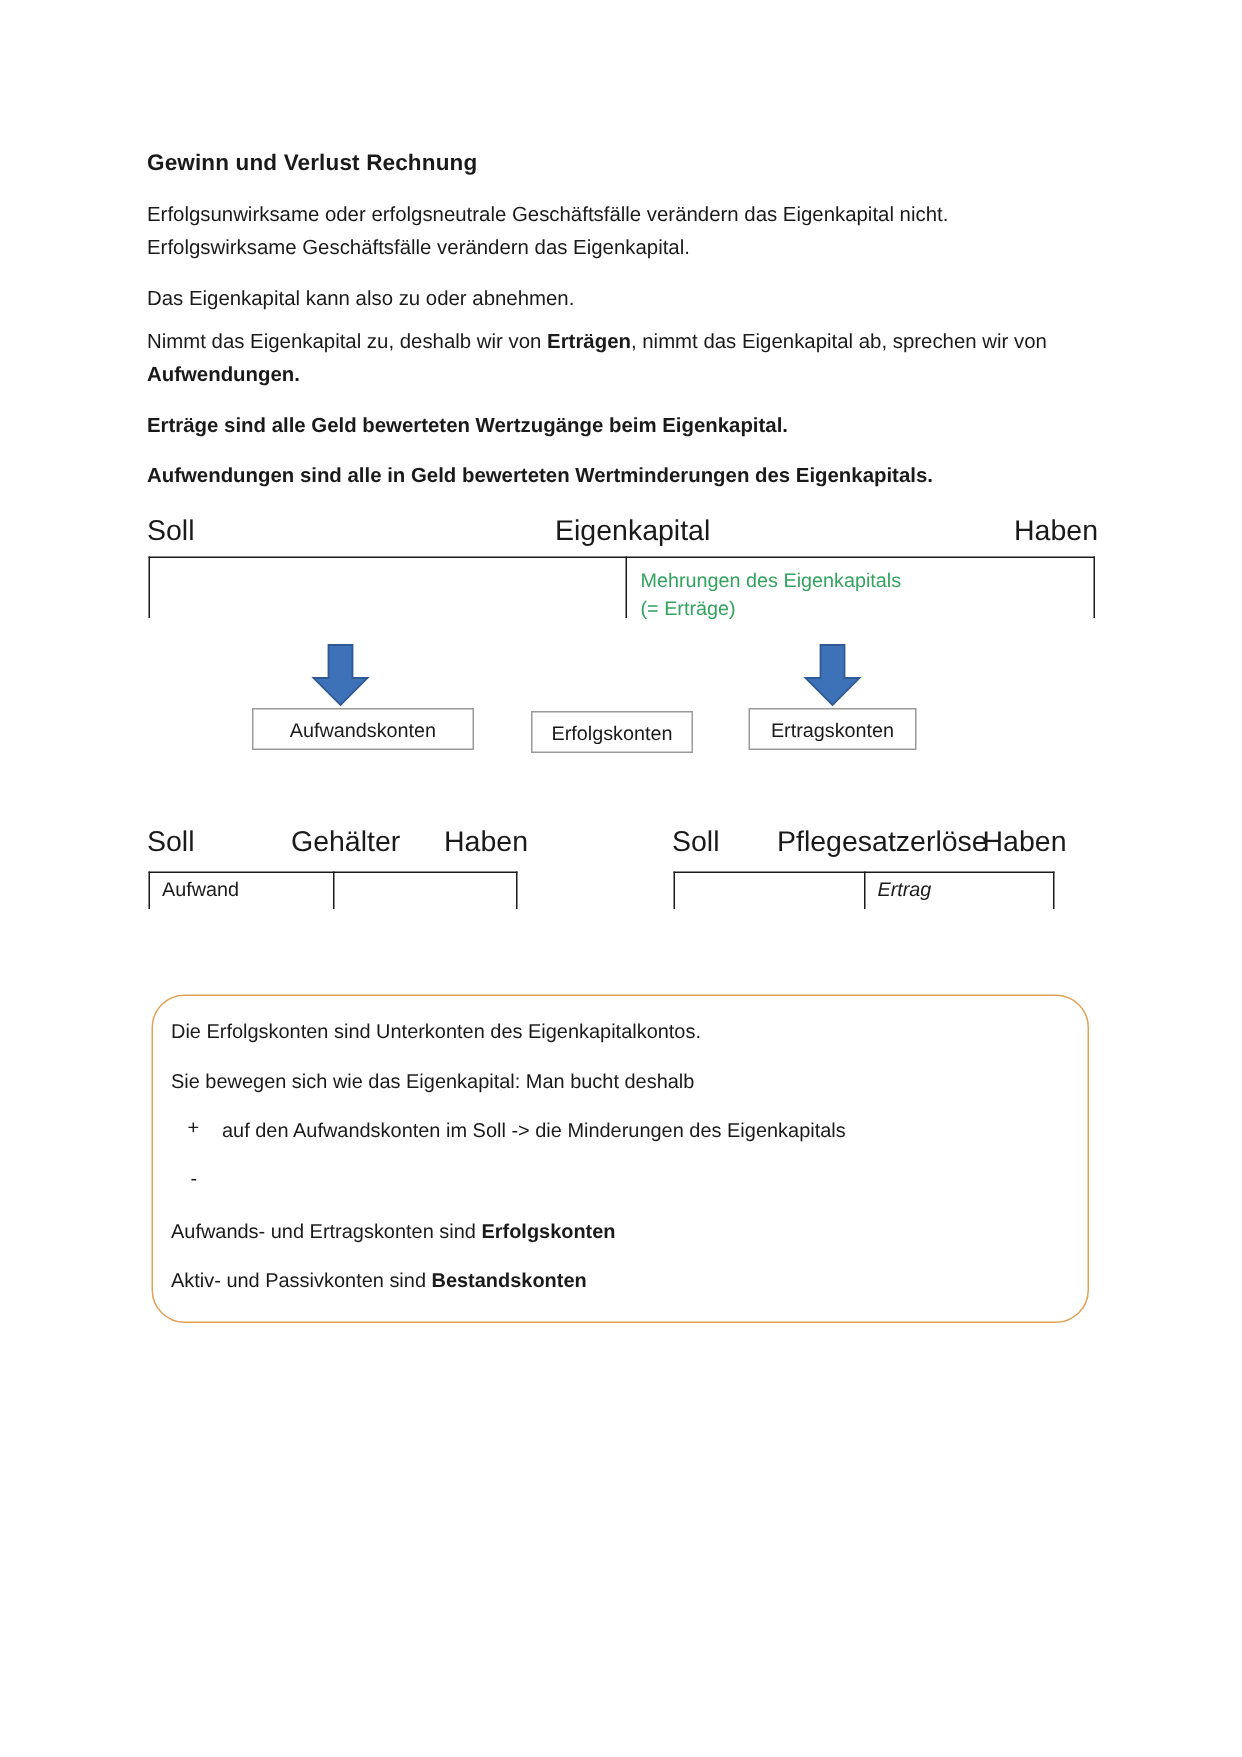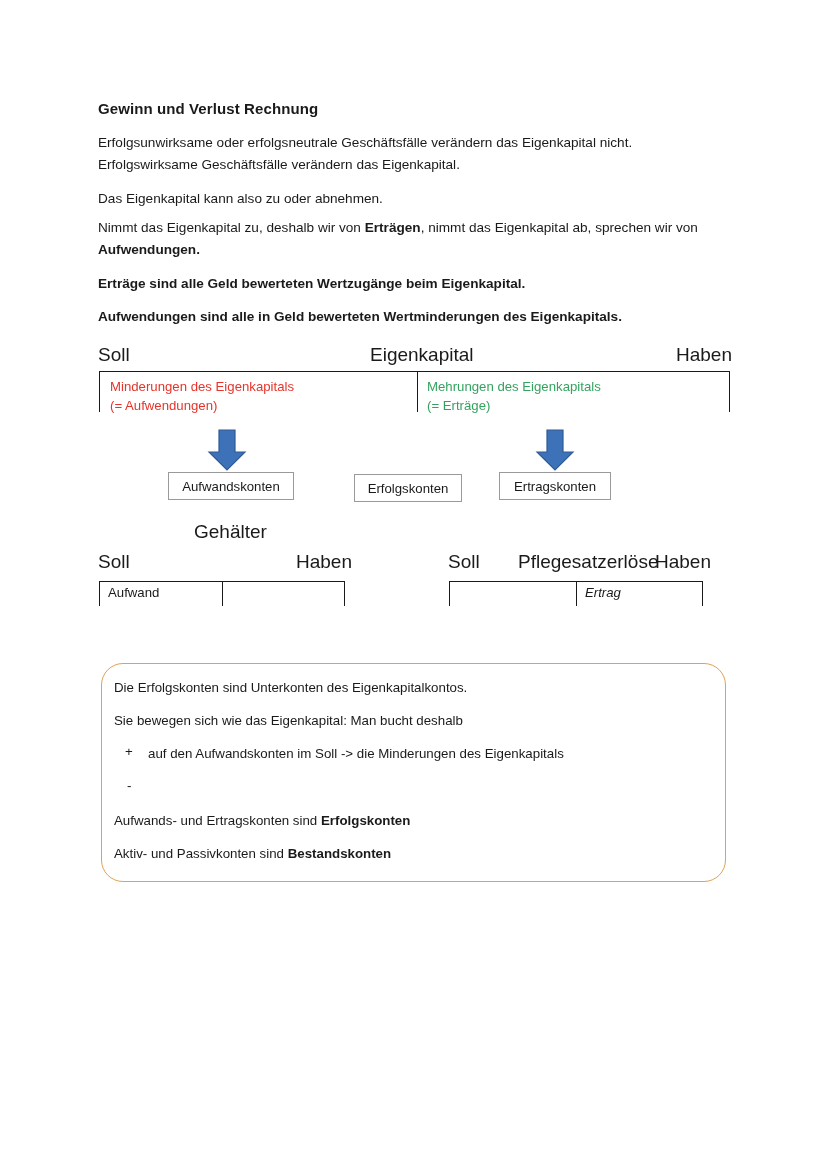--- a/index.html
+++ b/index.html
@@ -102,27 +102,27 @@
     height: 28px;
     border: 1.2px solid #9a9a9a;
     background: #ffffff;
     box-sizing: border-box;
     display: flex;
     align-items: center;
     justify-content: center;
     font-size: 13.2px;
     color: #1a1a1a;
   }
-  #box-aufwandskonten { left: 168px; top: 472px; width: 126px; }
+  #box-aufwandskonten { left: 168px; top: 472px; width: 148px; }
   #box-erfolgskonten  { left: 354px; top: 474px; width: 108px; }
   #box-ertragskonten  { left: 499px; top: 472px; width: 112px; }
 
   
   #g-soll   { left: 98px;  top: 551px; }
-  #g-title  { left: 194px; top: 521px; }
+  #g-title  { left: 194px; top: 551px; }
   #g-haben  { left: 296px; top: 551px; }
   #p-soll   { left: 448px; top: 551px; }
   #p-title  { left: 518px; top: 551px; }
   #p-haben  { left: 655px; top: 551px; }
 
   .mini-box {
     position: absolute;
     height: 25px;
     border-top: 1.6px solid #1a1a1a;
     border-left: 1.6px solid #1a1a1a;
@@ -203,24 +203,20 @@
   <div class="para bold" id="para-4">Erträge sind alle Geld bewerteten Wertzugänge beim Eigenkapital.</div>
   <div class="para bold" id="para-5">Aufwendungen sind alle in Geld bewerteten Wertminderungen des Eigenkapitals.</div>
 
   <div class="tacct-head" id="ek-soll">Soll</div>
   <div class="tacct-head" id="ek-title">Eigenkapital</div>
   <div class="tacct-head" id="ek-haben">Haben</div>
 
   <div class="ek-box"></div>
   <div class="ek-divider"></div>
 
-  <div class="ek-cell" id="ek-left-cell">
-    <span>Minderungen des Eigenkapitals</span><br>
-    <span>(= Aufwendungen)</span>
-  </div>
 
   <div class="ek-cell" id="ek-right-cell">
     <span>Mehrungen des Eigenkapitals</span><br>
     <span>(= Erträge)</span>
   </div>
 
   <div class="arrow" style="left:206px; top:428px;">
     <svg viewBox="0 0 42 44" width="42" height="44" aria-hidden="true">
       <polygon points="13,2 29,2 29,24 39,24 21,42 3,24 13,24" fill="#3e72b8" stroke="#2f5a94" stroke-width="1.2"></polygon>
     </svg>

